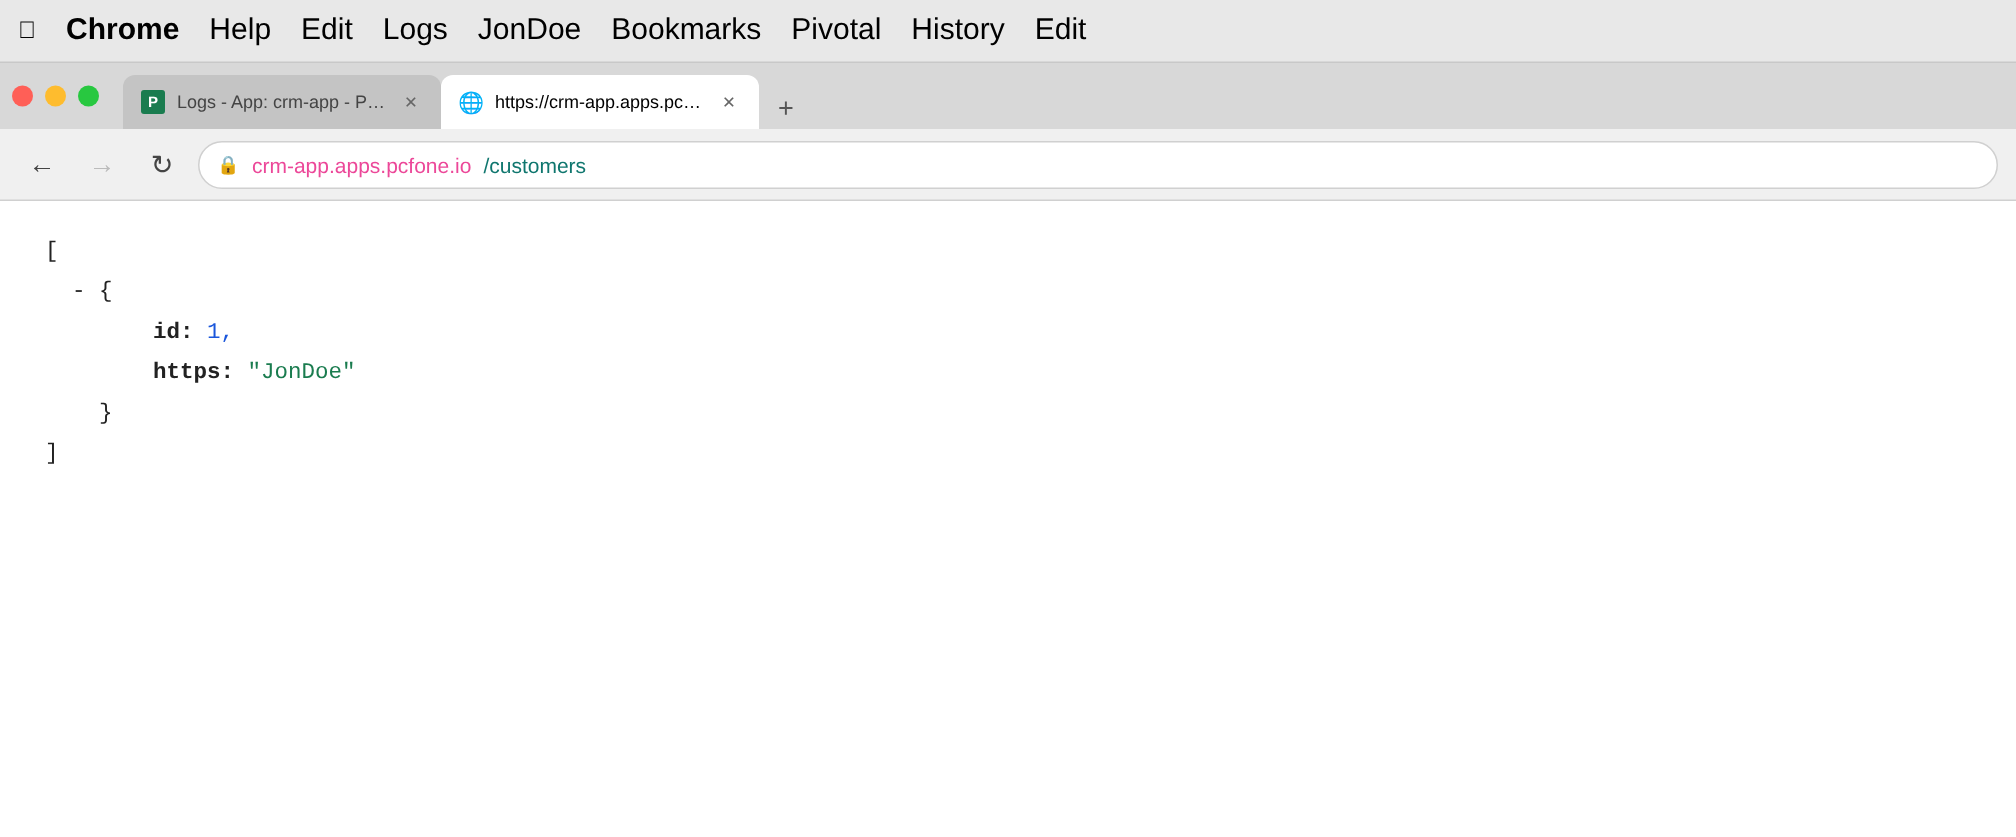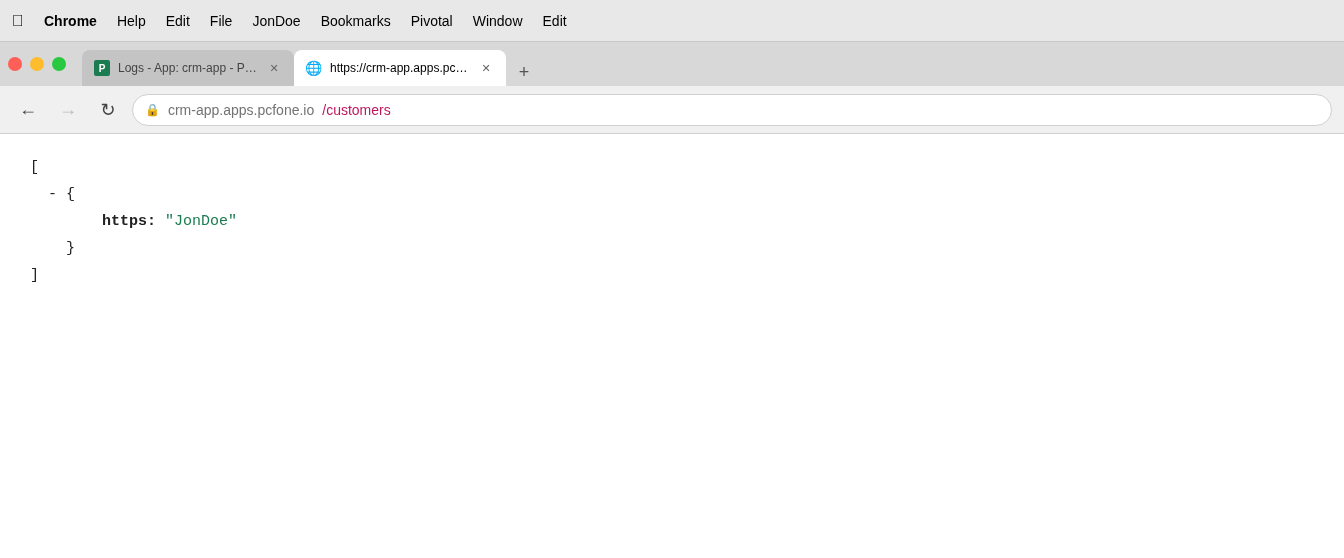--- a/index.html
+++ b/index.html
@@ -22,21 +22,21 @@
       gap: 20px;
       border-bottom: 1px solid #c8c8c8;
     }
 
     .apple-logo {
       font-size: 16px;
       cursor: default;
     }
 
     .menu-item {
-      font-size: 14px;
+      font-size: 20px;
       color: #000;
       cursor: default;
       white-space: nowrap;
     }
 
     .menu-item.bold {
       font-weight: 700;
     }
 
     
@@ -197,26 +197,26 @@
       gap: 8px;
       font-size: 14px;
     }
 
     .lock-icon {
       color: #555;
       font-size: 12px;
     }
 
     .url-base {
-      color: #737373;
+      color: #ec4899;
       text-align: right;
     }
 
     .url-path {
-      color: #be185d;
+      color: #0f766e;
     }
 
     
     .content-area {
       background: #ffffff;
       padding: 20px 30px;
       font-family: 'Courier New', Courier, monospace;
       font-size: 15px;
       line-height: 1.8;
       color: #222;
@@ -247,25 +247,25 @@
     }
   </style>
 </head>
 <body>
 
 <div class="menu-bar">
   <span class="apple-logo"></span>
   <span class="menu-item bold">Chrome</span>
   <span class="menu-item">Help</span>
   <span class="menu-item">Edit</span>
-  <span class="menu-item">File</span>
+  <span class="menu-item">Logs</span>
   <span class="menu-item">JonDoe</span>
   <span class="menu-item">Bookmarks</span>
   <span class="menu-item">Pivotal</span>
-  <span class="menu-item">Window</span>
+  <span class="menu-item">History</span>
   <span class="menu-item">Edit</span>
 </div>
 
 <div class="tab-bar">
   <div class="window-controls">
     <button class="window-btn btn-close"></button>
     <button class="window-btn btn-minimize"></button>
     <button class="window-btn btn-maximize"></button>
   </div>
 
@@ -295,16 +295,17 @@
   <div class="address-bar">
     <span class="lock-icon">🔒</span>
     <span class="url-base">crm-app.apps.pcfone.io</span>
     <span class="url-path">/customers</span>
   </div>
 </div>
 
 <div class="content-area">
   <span class="json-line"><span class="json-punctuation">[</span></span>
   <span class="json-line"><span class="json-punctuation">  - {</span></span>
+  <span class="json-line"><span>        </span><span class="json-key">id:</span><span class="json-punctuation"> </span><span class="json-number">1,</span></span>
   <span class="json-line"><span>        </span><span class="json-key">https:</span><span class="json-punctuation"> </span><span class="json-string">"JonDoe"</span></span>
   <span class="json-line"><span class="json-punctuation">    }</span></span>
   <span class="json-line"><span class="json-punctuation">]</span></span>
 </div>
 
 </body></html>

